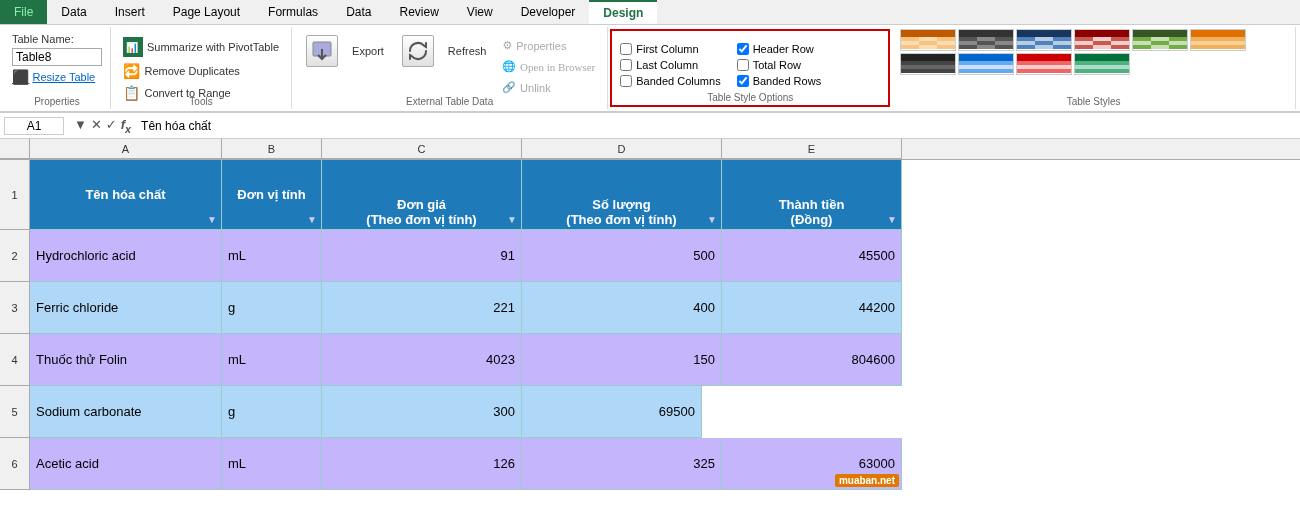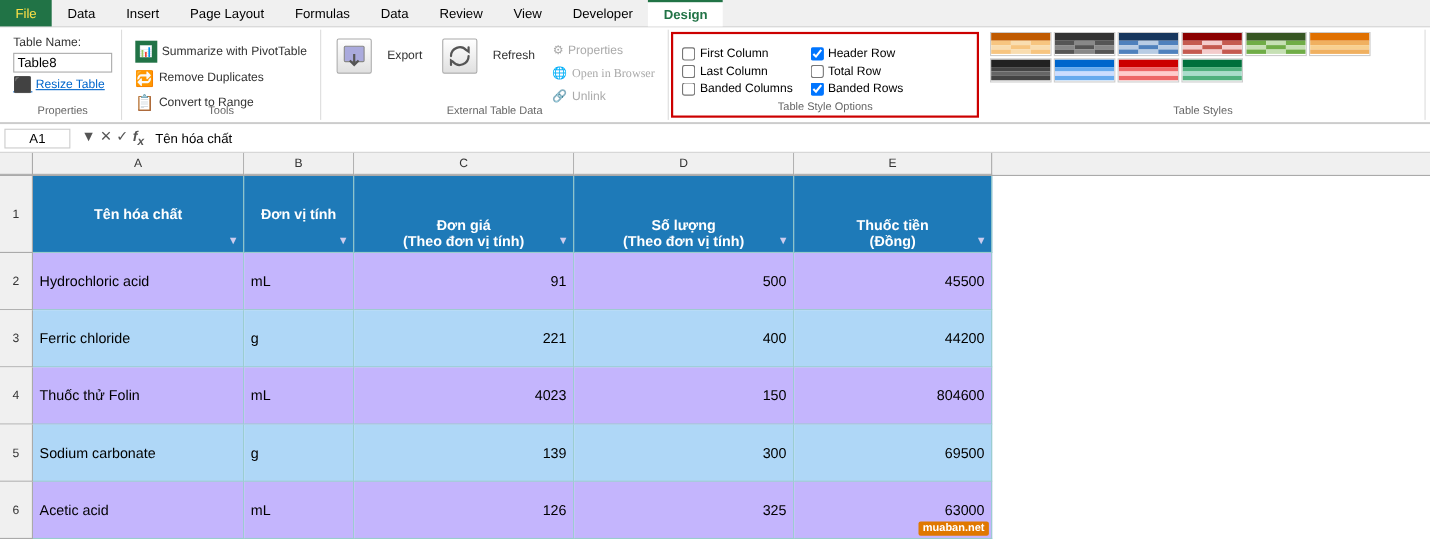--- a/index.html
+++ b/index.html
@@ -1,20 +1,20 @@
 <!DOCTYPE html>
 <html><head>
   <meta charset="utf-8">
   <style>
     * { margin: 0; padding: 0; box-sizing: border-box; }
     body { font-family: 'Segoe UI', Arial, sans-serif; font-size: 12px; background: #fff; width: 1300px; height: 509px; overflow: hidden; }
     .ribbon-tabs { display: flex; background: #f0f0f0; border-bottom: 1px solid #ccc; }
     .ribbon-tab { padding: 4px 14px; font-size: 12px; cursor: pointer; border: none; background: transparent; }
     .ribbon-tab.active { background: #fff; border-top: 2px solid #217346; color: #217346; font-weight: bold; }
-    .ribbon-tab.file { background: #217346; color: #fde047; padding: 4px 14px; }
+    .ribbon-tab.file { background: #217346; color: #86efac; padding: 4px 14px; }
 
     .ribbon-content { display: flex; padding: 2px 4px; height: 88px; align-items: stretch; background: #fff; border-bottom: 2px solid #ccc; }
 
     .ribbon-group { display: flex; flex-direction: column; padding: 2px 8px; border-right: 1px solid #ddd; position: relative; }
     .ribbon-group-label { font-size: 10px; color: #666; text-align: center; position: absolute; bottom: 2px; left: 0; right: 0; }
 
     .ribbon-group-content { display: flex; flex: 1; align-items: flex-start; gap: 4px; padding-bottom: 16px; }
 
     
     .prop-group { flex-direction: column; }
@@ -365,21 +365,21 @@
         <span>Đơn giá</span>
         <span>(Theo đơn vị tính)</span>
         <span style="position:absolute; bottom:4px; right:4px; font-size:10px; color:#cce;">▼</span>
       </div>
       <div class="data-cell col-d header-cell" style="height:70px; flex-direction:column; position:relative; text-align:center;">
         <span>Số lượng</span>
         <span>(Theo đơn vị tính)</span>
         <span style="position:absolute; bottom:4px; right:4px; font-size:10px; color:#cce;">▼</span>
       </div>
       <div class="data-cell col-e header-cell" style="height:70px; flex-direction:column; position:relative; text-align:center;">
-        <span>Thuốc tiền</span>
+        <span>Thành tiền</span>
         <span>(Đồng)</span>
         <span style="position:absolute; bottom:4px; right:4px; font-size:10px; color:#cce;">▼</span>
       </div>
     </div>
 
     <div class="data-row">
       <div class="row-num">2</div>
       <div class="data-cell col-a odd-row">Hydrochloric acid</div>
       <div class="data-cell col-b odd-row">mL</div>
       <div class="data-cell col-c odd-row">91</div>
@@ -402,21 +402,20 @@
       <div class="data-cell col-b odd-row">mL</div>
       <div class="data-cell col-c odd-row">4023</div>
       <div class="data-cell col-d odd-row">150</div>
       <div class="data-cell col-e odd-row">804600</div>
     </div>
 
     <div class="data-row">
       <div class="row-num">5</div>
       <div class="data-cell col-a even-row">Sodium carbonate</div>
       <div class="data-cell col-b even-row">g</div>
-      <div class="data-cell col-c even-row">139</div>
       <div class="data-cell col-d even-row">300</div>
       <div class="data-cell col-e even-row">69500</div>
     </div>
 
     <div class="data-row">
       <div class="row-num">6</div>
       <div class="data-cell col-a odd-row">Acetic acid</div>
       <div class="data-cell col-b odd-row">mL</div>
       <div class="data-cell col-c odd-row">126</div>
       <div class="data-cell col-d odd-row">325</div>

